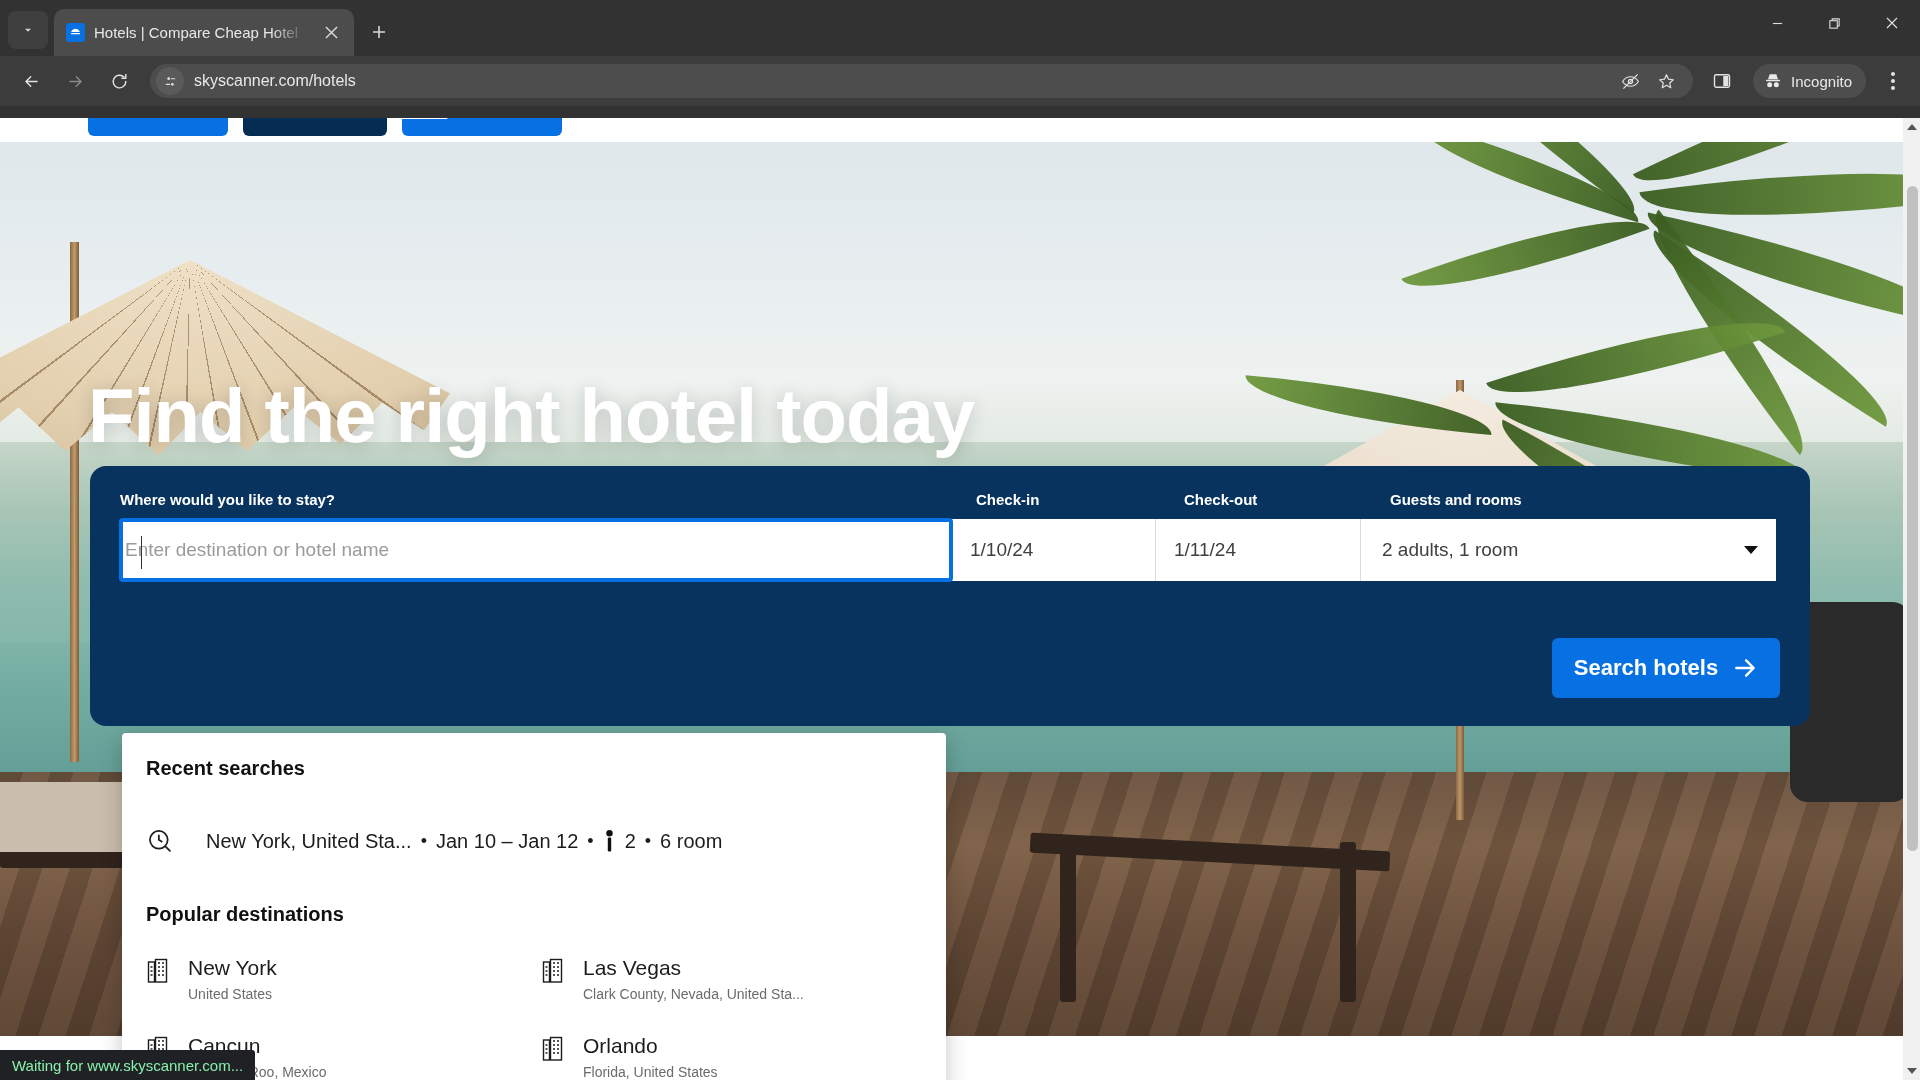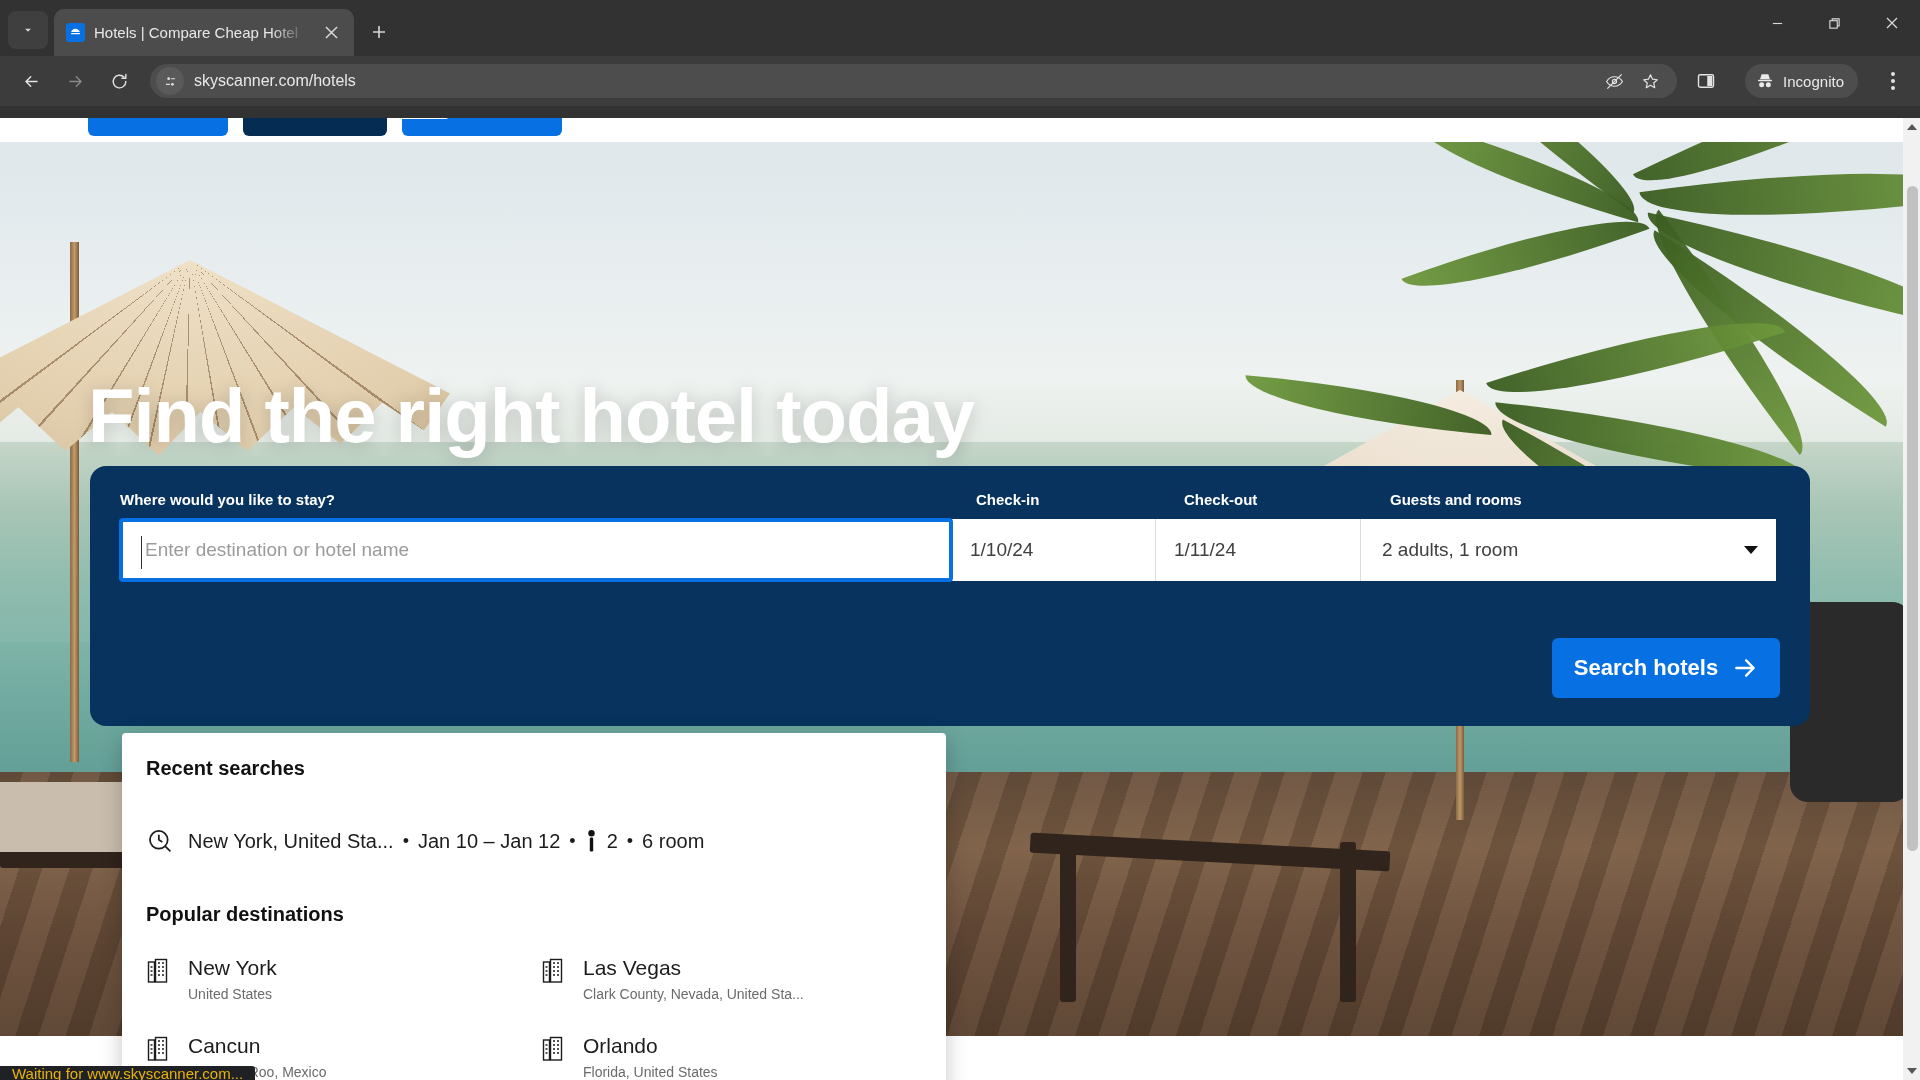--- a/index.html
+++ b/index.html
@@ -60,21 +60,21 @@
     display:flex; align-items:center; padding:0 12px 0 6px; margin-left:8px; gap:10px;
     position: relative;
   }
   .siteinfo { width:28px;height:28px;border-radius:50%;background:#5a5a5a;display:flex;align-items:center;justify-content:center;flex:0 0 auto; }
   .siteinfo svg { fill:#e0e0e0; }
   .url { color:#e8e8e8; font-size:16px; flex:1 1 auto; }
   .omni-actions { display:flex; align-items:center; gap:6px; }
   .omni-ic { width:30px;height:30px;display:flex;align-items:center;justify-content:center; }
   .omni-ic svg { stroke:#e3e3e3; fill:none; }
 
-  .tb-right { display:flex; align-items:center; gap:16px; margin-left:8px; }
+  .tb-right { display:flex; align-items:center; gap:8px; margin-left:8px; }
   .tb-ic { width:38px;height:38px;border-radius:50%;display:flex;align-items:center;justify-content:center; }
   .tb-ic svg { stroke:#e3e3e3; fill:none; }
   .incognito-pill {
     height:34px; border-radius:18px; background:#4d4d4d; display:flex; align-items:center;
     gap:8px; padding:0 14px 0 10px; margin-left:4px;
   }
   .incognito-pill span { color:#e9e9e9; font-size:15px; }
   .menu-dots { width:34px;height:38px;display:flex;flex-direction:column;align-items:center;justify-content:center;gap:3px;margin-left:2px; }
   .menu-dots i { width:4px;height:4px;border-radius:50%;background:#e3e3e3;display:block; }
 
@@ -162,21 +162,21 @@
   .lb-in   { left:856px; }
   .lb-out  { left:1064px; }
   .lb-guest{ left:1270px; }
 
   .sp-fields {
     position:absolute; left:30px; top:53px; width:1660px; height:62px; display:flex;
   }
   .fld { background:#ffffff; height:62px; display:flex; align-items:center; }
   .fld-dest {
     width:832px; border:3px solid #0770e3; border-radius:3px;
-    box-shadow: 0 0 0 1px #0770e3; position:relative; padding-left:22px;
+    box-shadow: 0 0 0 1px #0770e3; position:relative; padding-left:2px;
   }
   .fld-dest .ph { color:#9b9b9b; font-size:19px; }
   .caret { position:absolute; left:18px; top:14px; width:1px; height:33px; background:#333; }
   .fld-in  { width:204px; padding-left:18px; border-right:1px solid #dcdcdc; }
   .fld-out { width:205px; padding-left:18px; border-right:1px solid #dcdcdc; }
   .fld-guest { width:415px; padding-left:21px; padding-right:18px; justify-content:space-between; }
   .fld .val { color:#404040; font-size:19px;text-align:center; }
   .chev { width:0;height:0;border-left:7px solid transparent;border-right:7px solid transparent;border-top:8px solid #111; }
 
   .search-btn {
@@ -195,21 +195,21 @@
   }
   .dd-arrow {
     position:absolute; left:400px; top:-15px; width:0;height:0;
     border-left:24px solid transparent; border-right:24px solid transparent;
     border-bottom:16px solid #fff; z-index:21;
   }
   .dd-h { font-size:20px; font-weight:bold; color:#111; }
   .dd-sec1 { position:absolute; left:24px; top:24px; }
   .recent-row {
     position:absolute; left:24px; top:82px; right:24px; height:52px;
-    display:flex; align-items:center; gap:14px;
+    display:flex; align-items:center; gap:32px;
   }
   .recent-row .rtxt { font-size:20px; color:#1c1c1c; display:flex; align-items:center; gap:9px; }
   .rsep { color:#1c1c1c; font-size:18px; }
   .dd-sec2 { position:absolute; left:24px; top:170px; }
   .grid {
     position:absolute; left:24px; top:216px; right:10px;
     display:grid; grid-template-columns: 1fr 1fr; row-gap:0px; column-gap:0px;
   }
   .dest {
     display:flex; align-items:flex-start; gap:18px; height:78px; padding-top:6px;
@@ -220,22 +220,22 @@
 
   
   .vscroll { position:absolute; right:0; top:0; width:17px; height:962px; background:#f1f1f1; z-index:30; }
   .vthumb { position:absolute; right:2px; top:68px; width:11px; height:665px; background:#c1c1c1; border-radius:6px; }
   .varrow { position:absolute; right:3px; width:0;height:0;border-left:5px solid transparent;border-right:5px solid transparent; }
   .varrow.up { top:6px; border-bottom:6px solid #555; }
   .varrow.dn { bottom:6px; border-top:6px solid #555; }
 
   
   .statusbar {
-    position:absolute; left:0; bottom:0; height:14px; background:#202124;
-    color:#eab308; font-size:15px; display:flex; align-items:center;
+    position:absolute; left:0; bottom:0; height:30px; background:#202124;
+    color:#86efac; font-size:15px; display:flex; align-items:center;
     padding:0 12px; z-index:40; border-top-right-radius:3px;
   }
 </style>
 </head>
 <body>
 
 <div class="browser">
 
   <div class="tabstrip">
     <div class="tabsearch">

